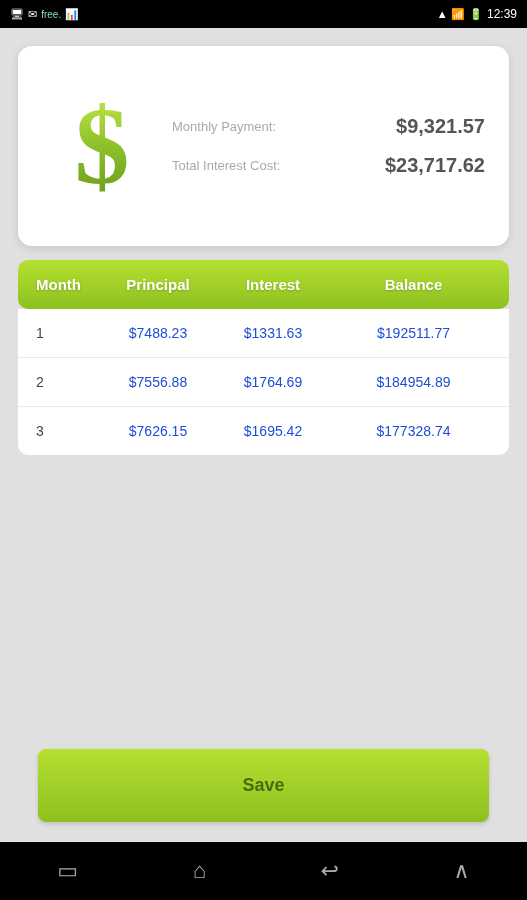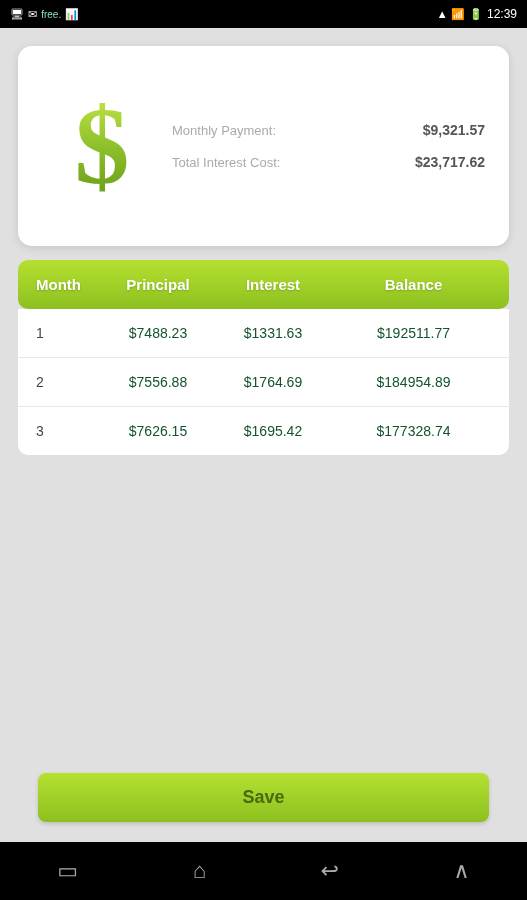--- a/index.html
+++ b/index.html
@@ -107,21 +107,21 @@
     }
 
     .summary-label {
       color: #aaa;
       font-size: 13px;
       font-weight: normal;
     }
 
     .summary-value {
       color: #555;
-      font-size: 14px;
+      font-size: 20px;
       font-weight: bold;
     }
 
     
     .table-section {
       flex: 1;
       display: flex;
       flex-direction: column;
       overflow: hidden;
     }
@@ -153,21 +153,21 @@
       align-items: center;
       padding: 16px 10px;
       border-bottom: 1px solid #e8e8e8;
     }
 
     .table-row:last-child {
       border-bottom: none;
     }
 
     .table-cell {
-      color: #14532d;
+      color: #1d4ed8;
       font-size: 14px;
     }
 
     .table-cell.col-month {
       padding-left: 8px;
       color: #444;
     }
 
     .table-cell.col-principal,
     .table-cell.col-interest,
@@ -179,21 +179,21 @@
     .save-button-container {
       padding: 0 20px 10px 20px;
       flex-shrink: 0;
     }
 
     .save-button {
       width: 100%;
       background: linear-gradient(to bottom, #b5e030, #8dc020);
       border: none;
       border-radius: 8px;
-      padding: 14px;
+      padding: 26px;
       color: #4a6a10;
       font-size: 18px;
       font-weight: bold;
       cursor: pointer;
       box-shadow: 0 2px 4px rgba(0,0,0,0.15);
     }
 
     
     .nav-bar {
       background: #000;

